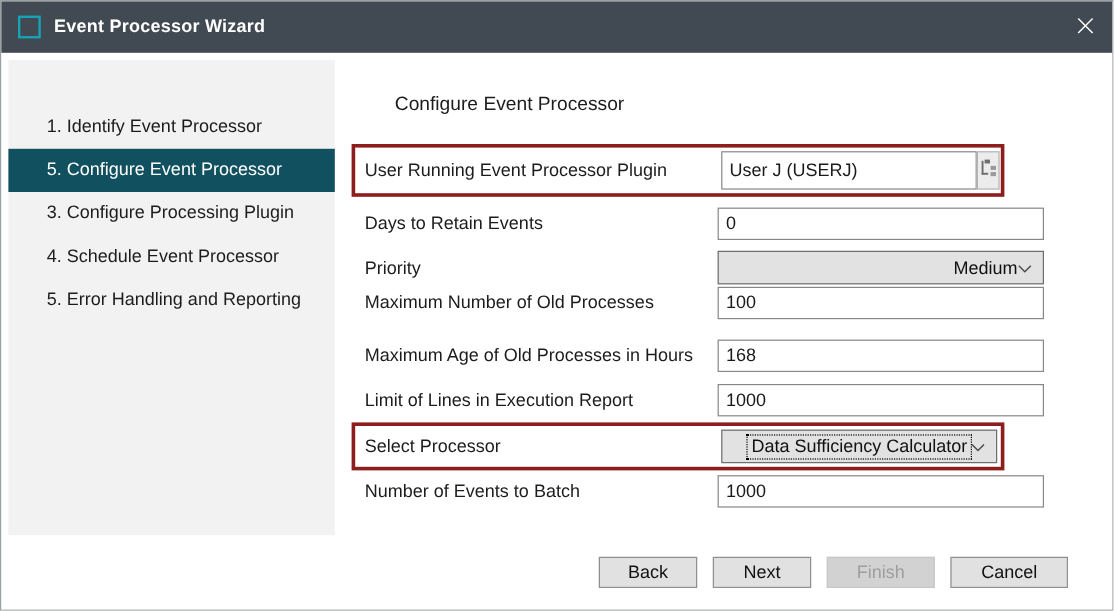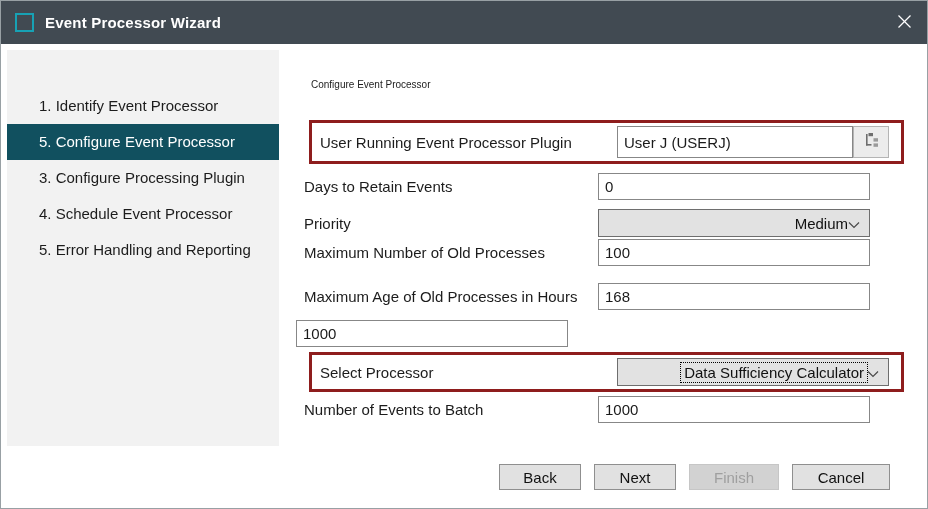--- a/index.html
+++ b/index.html
@@ -47,34 +47,34 @@
   .step {
     height: 36px; line-height: 36px;
     padding-left: 32px;
     font-size: 15px; color: #1c1c1c;
     white-space: nowrap; cursor: default;
   }
   .step.selected { background: #11505f; color: #ffffff; }
 
   
   .page-title {
-    position: absolute; left: 310px; top: 78px;
-    font-size: 10px; color: #1c1c1c;
+    position: absolute; left: 328px; top: 78px;
+    font-size: 16px; color: #1c1c1c;
   }
 
   .row {
     position: absolute; left: 295px; width: 589px;
     display: flex; align-items: center;
   }
   .row .flabel {
     flex: 0 0 302px; padding-left: 8px;
     font-size: 15px; color: #1c1c1c; white-space: nowrap;
   }
   .row.highlighted {
-    left: 308px; width: 595px;
+    left: 292px; width: 544px;
     border: 3px solid #8e1d1d;
     padding: 3px 3px 3px 0;
   }
   .row.highlighted .flabel { flex-basis: 305px; }
 
   .tinput {
     width: 272px; height: 27px;
     border: 1px solid #878787;
     font-family: "Liberation Sans", sans-serif;
     font-size: 15px; color: #1a1a1a;
@@ -177,20 +177,21 @@
     <div class="flabel">Maximum Number of Old Processes</div>
     <input class="tinput" value="100" style="">
   </div>
 
   <div class="row" style="top:282px;">
     <div class="flabel">Maximum Age of Old Processes in Hours</div>
     <input class="tinput" value="168" style="">
   </div>
 
   <div class="row" style="top:319px;">
+    <div class="flabel">Limit of Lines in Execution Report</div>
     <input class="tinput" value="1000" style="">
   </div>
 
   <div class="row highlighted" style="top:351px;">
     <div class="flabel">Select Processor</div>
     <div class="combo">
       <span class="val focused">Data Sufficiency Calculator</span>
       <span>
         <svg width="12" height="8" viewBox="0 0 12 8">
             <polyline points="1,1.5 6,6.5 11,1.5" stroke="#4a4a4a" stroke-width="1.2" fill="none"></polyline>

